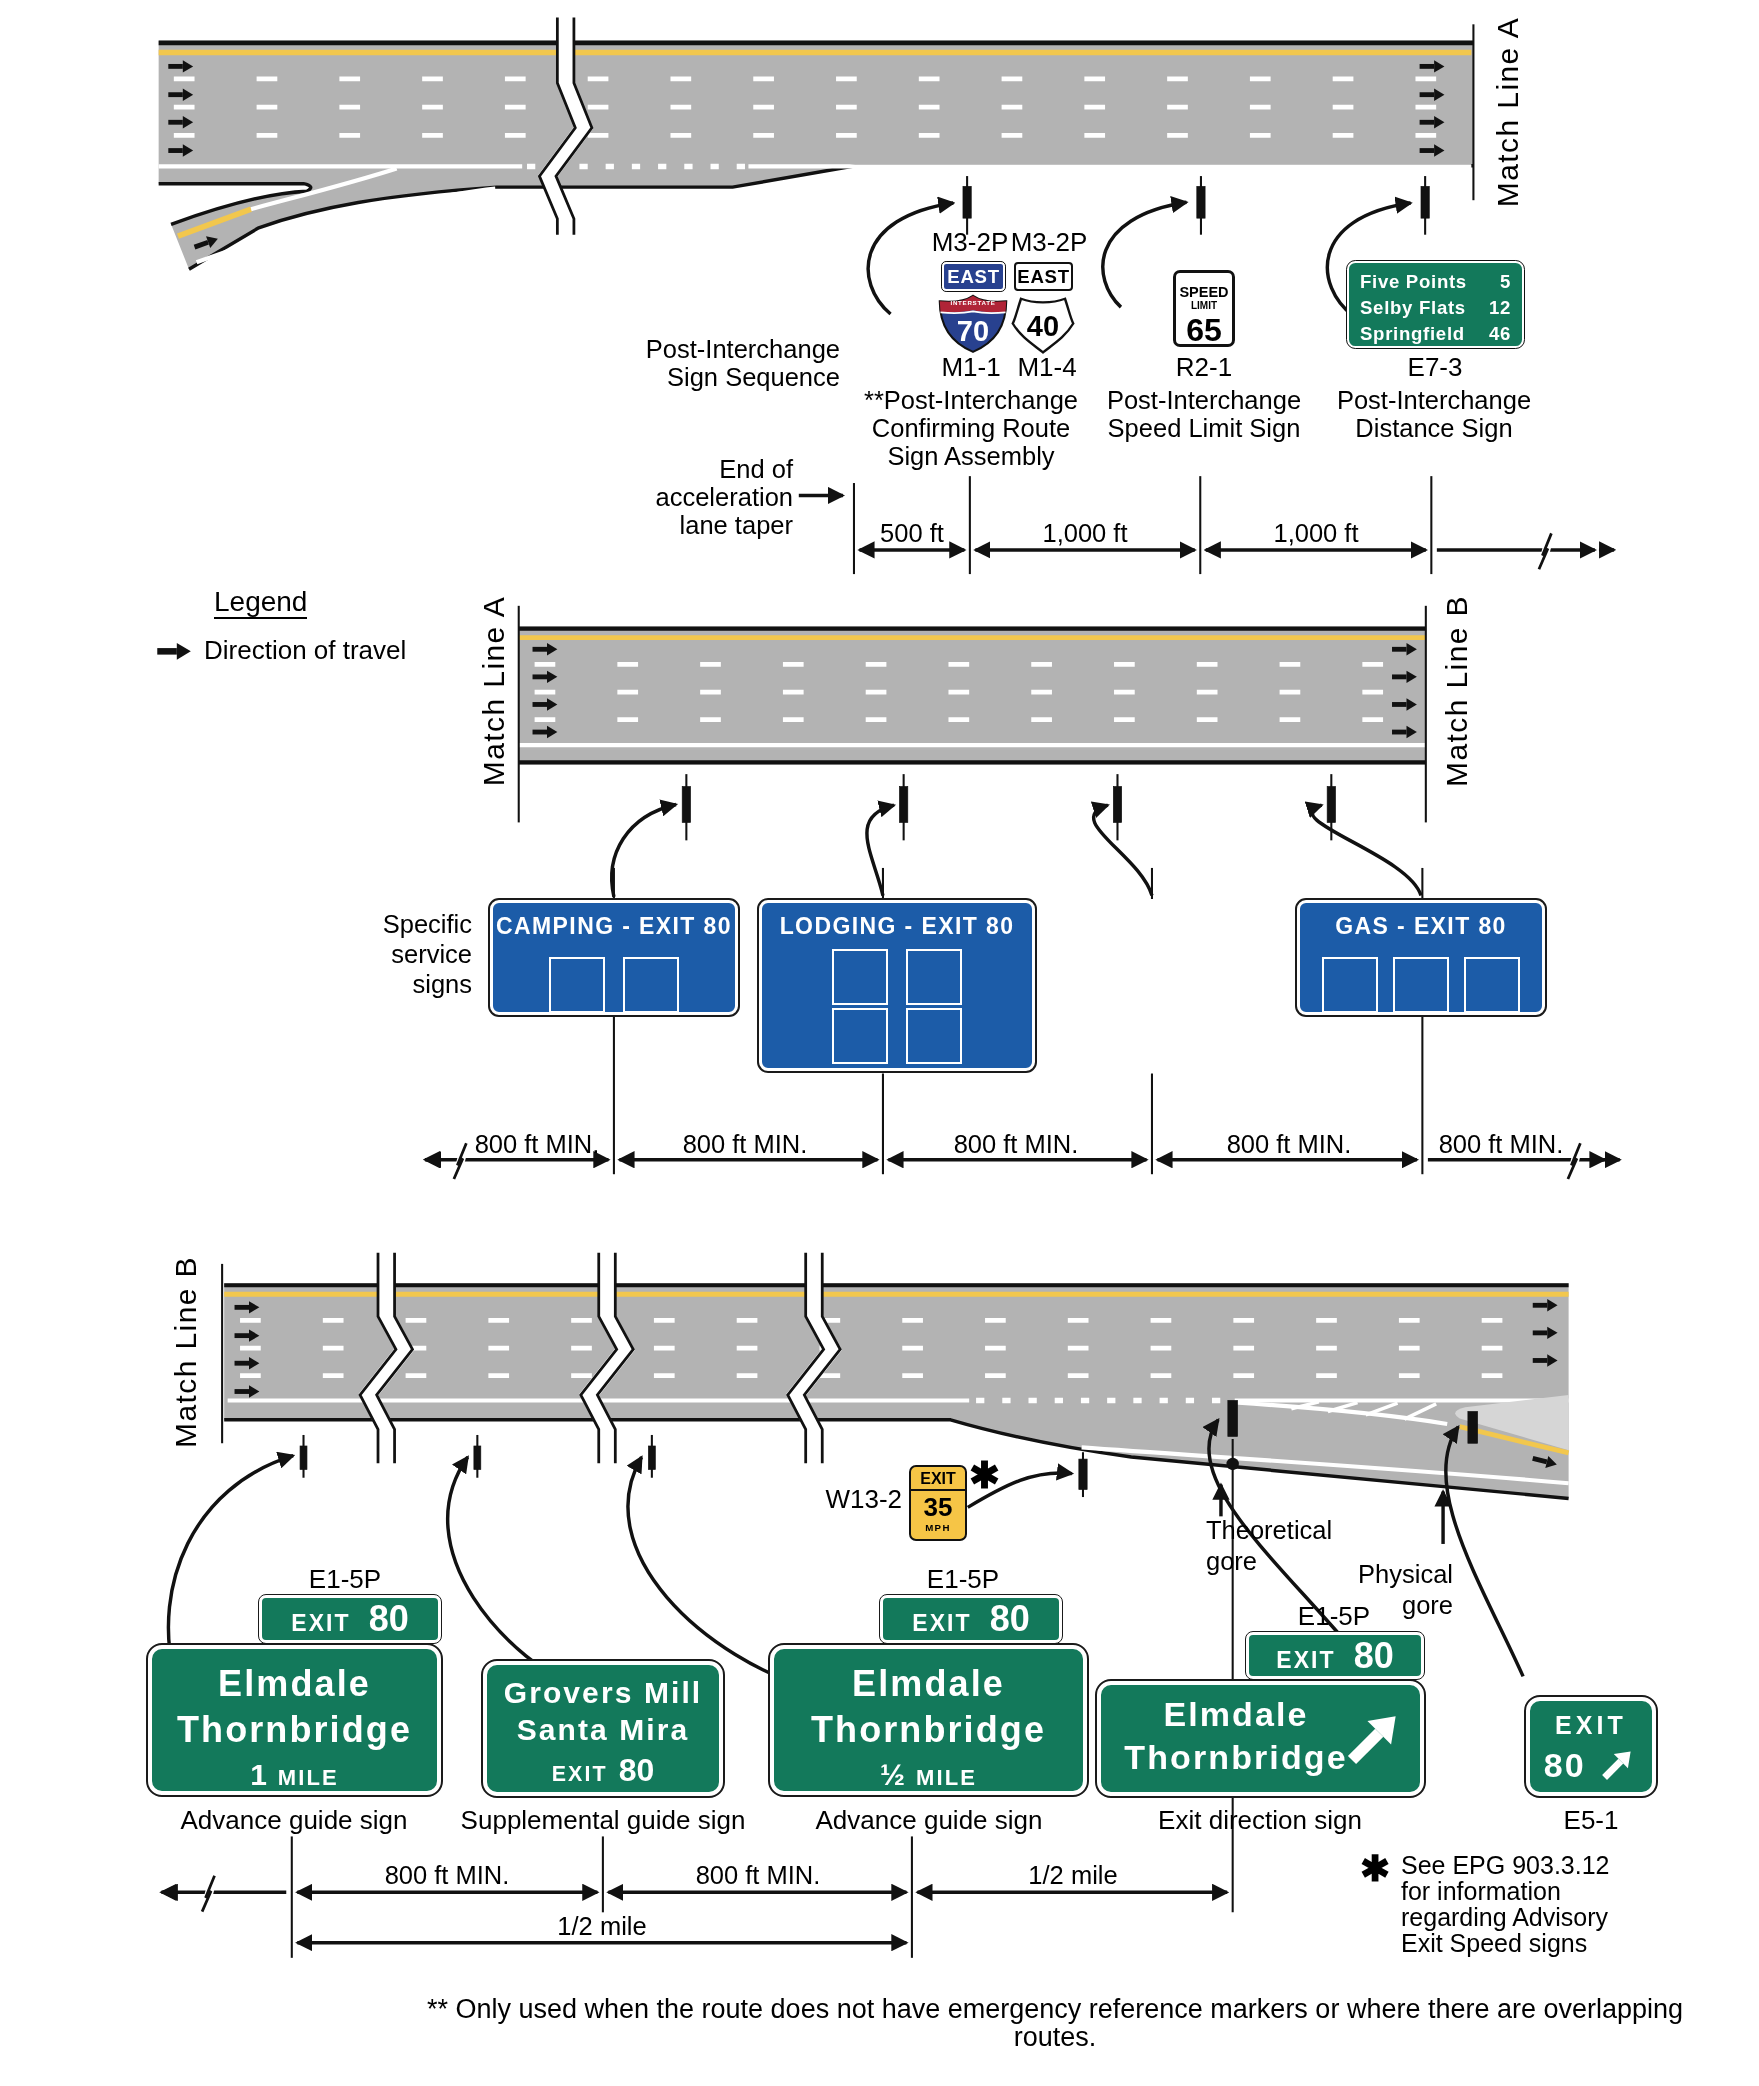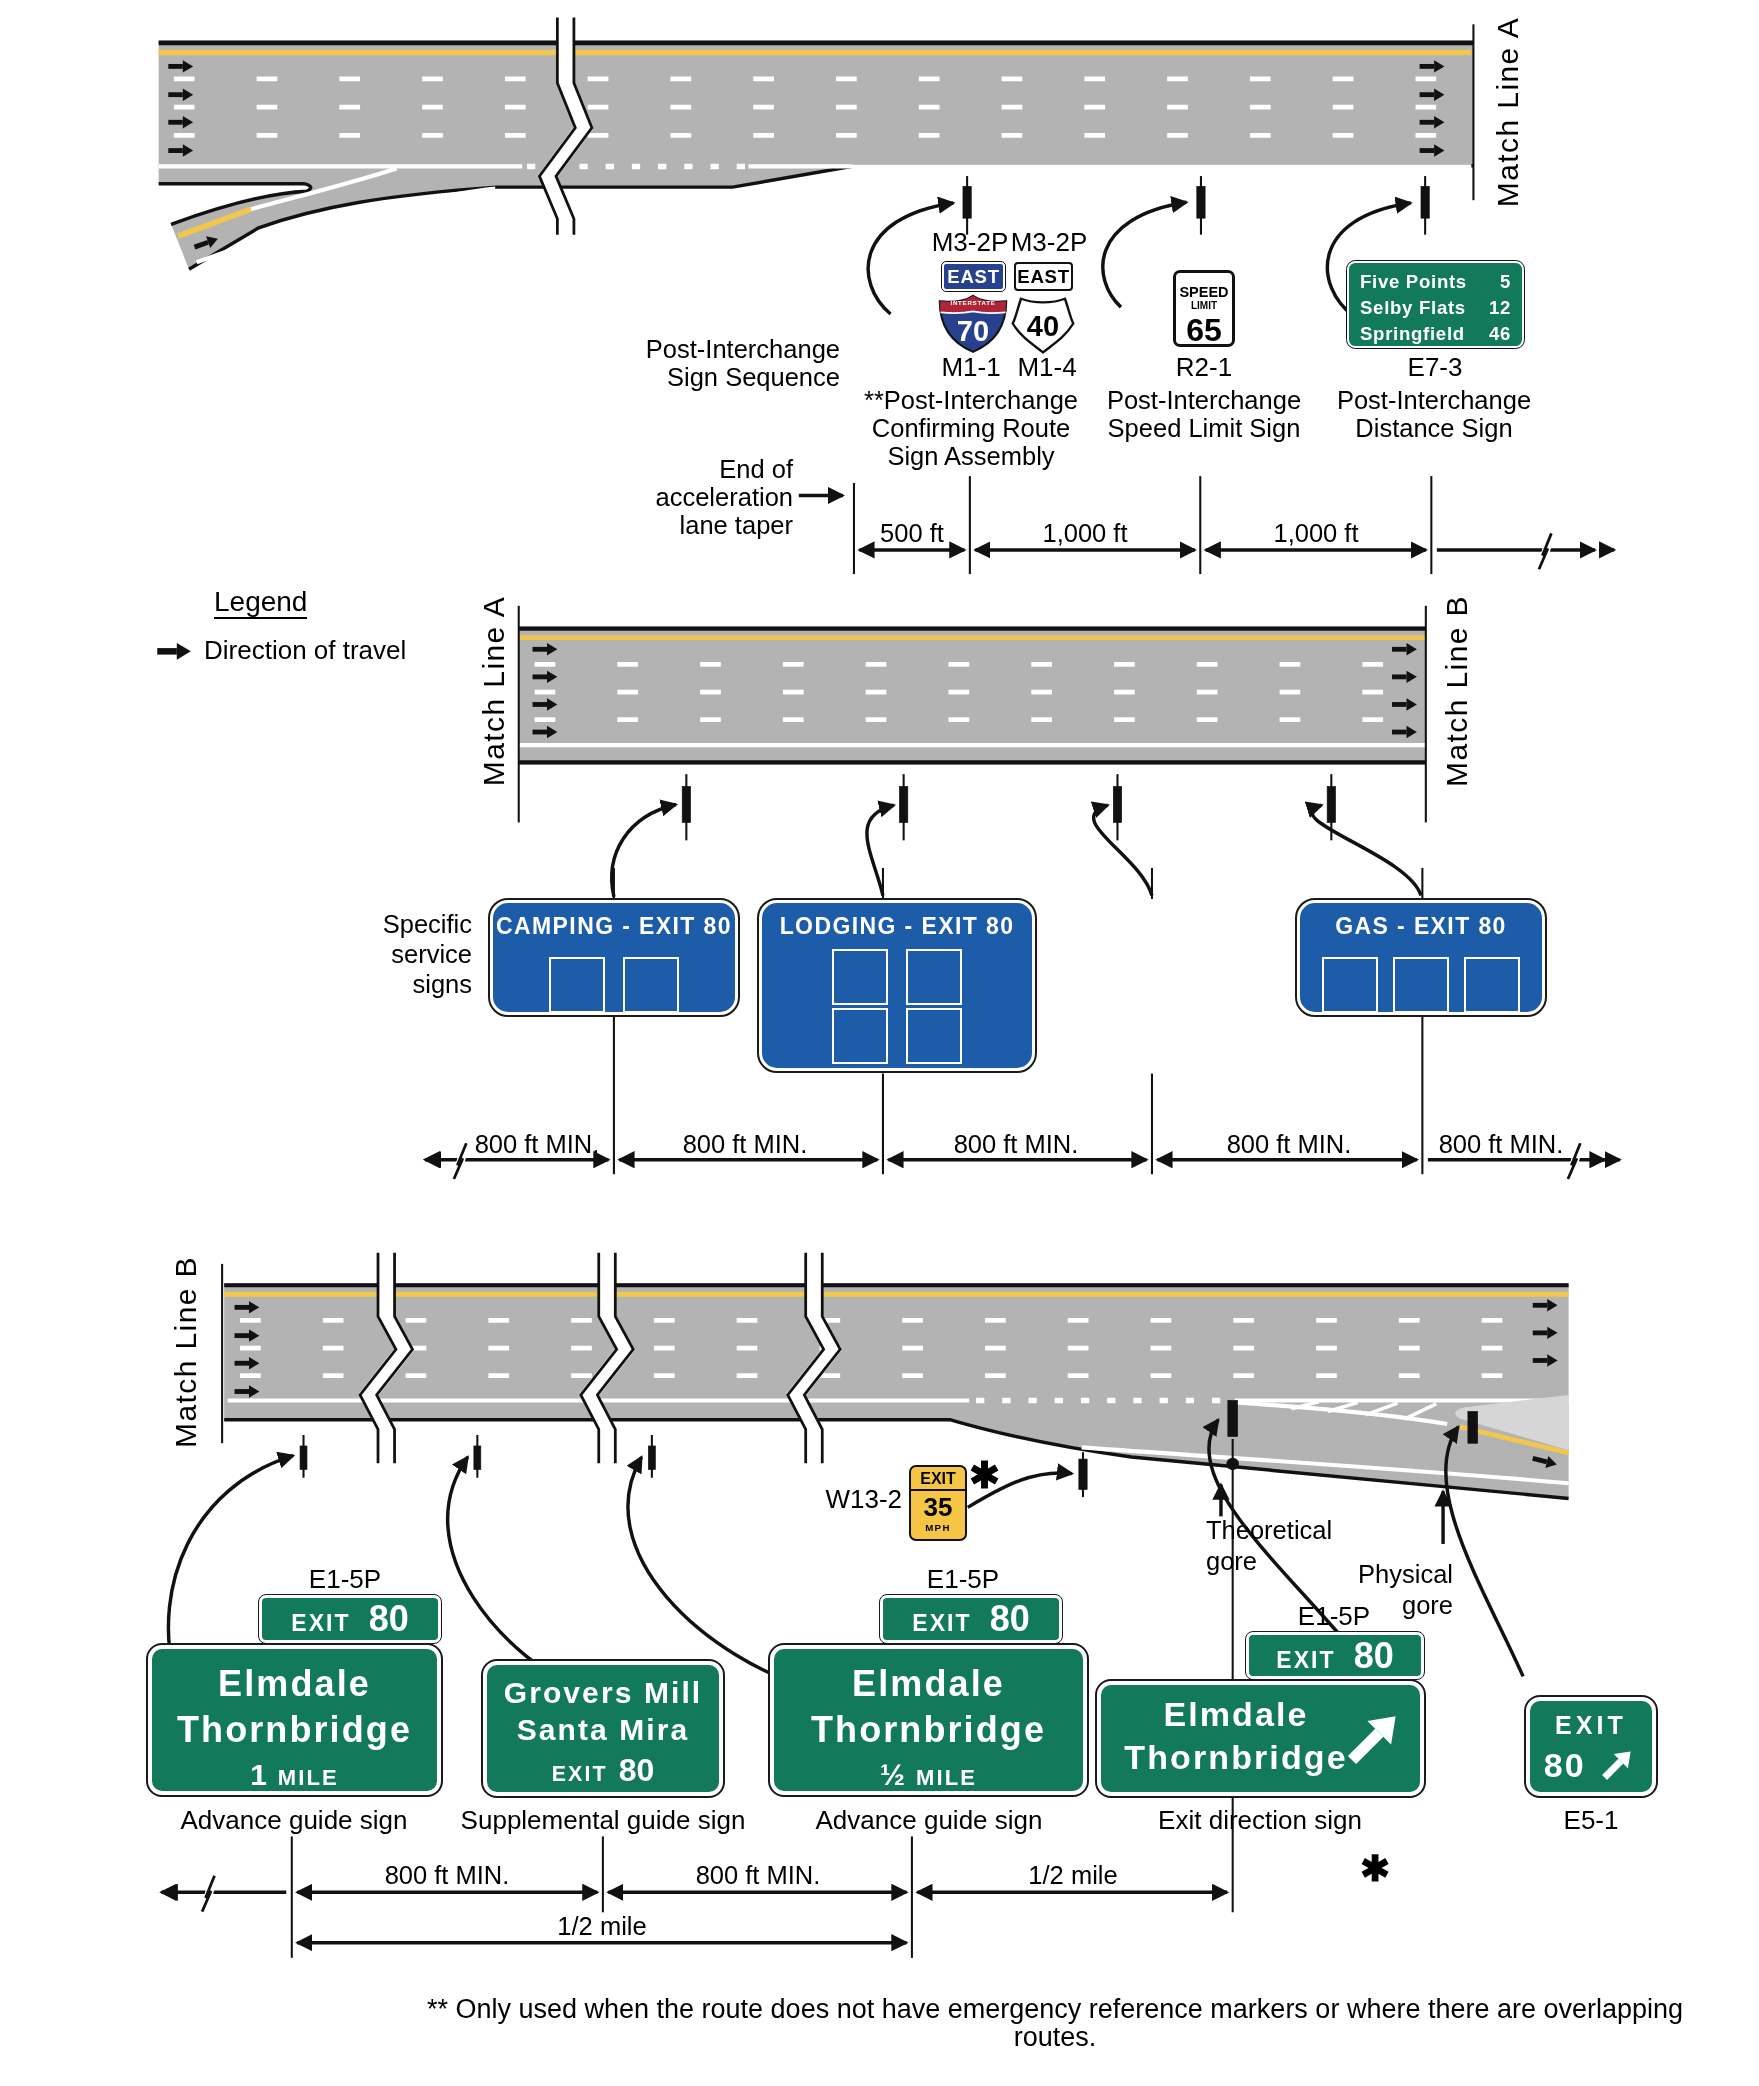--- a/index.html
+++ b/index.html
@@ -10,21 +10,21 @@
   .cx{transform:translateX(-50%);text-align:center;}
   .rt{text-align:right;}
   .vlab{position:absolute;z-index:3;font-size:30px;white-space:nowrap;
         transform:translate(-50%,-50%) rotate(-90deg);letter-spacing:1.4px;}
   .code{font-size:26px;}
   .dim{font-size:25.5px;}
   .cap{font-size:26px;}
   
   .sign{position:absolute;z-index:4;box-sizing:border-box;}
   .svc{background:var(--blue);border:3.4px solid #fff;outline:2.1px solid #1a1a1a;
-       border-radius:18px;color:#fff;text-align:center;}
+       border-radius:9px;color:#fff;text-align:center;}
   .svc .ttl{margin-top:9.7px;font-weight:bold;font-size:23px;letter-spacing:1.4px;}
   .slotrow{position:absolute;left:0;right:0;display:flex;justify-content:center;gap:18px;}
   .slot{width:52px;height:52px;border:2.1px solid #fff;}
   .gsign{background:var(--green);border:4.1px solid #fff;outline:2.1px solid #1a1a1a;
          border-radius:14px;color:#fff;text-align:center;}
   .gl{font-weight:bold;letter-spacing:2.1px;}
   .tabrow{display:flex;justify-content:center;align-items:baseline;gap:11px;color:#fff;font-weight:bold;}
   .plaque{background:var(--green);border:3.4px solid #fff;outline:1.4px solid #1a1a1a;border-radius:7px;
           display:flex;justify-content:center;align-items:baseline;gap:18px;color:#fff;font-weight:bold;}
   .plaque .px{font-size:23px;letter-spacing:2.1px;}
@@ -342,20 +342,26 @@
 <div class="lbl cx cap" style="left:294px;top:1806px;">Advance guide sign</div>
 <div class="lbl cx cap" style="left:603px;top:1806px;">Supplemental guide sign</div>
 <div class="lbl cx cap" style="left:929px;top:1806px;">Advance guide sign</div>
 <div class="lbl cx cap" style="left:1260px;top:1806px;">Exit direction sign</div>
 <div class="lbl cx cap" style="left:1591px;top:1806px;">E5-1</div>
 <div class="lbl cx dim" style="left:447px;top:1861px;">800 ft MIN.</div>
 <div class="lbl cx dim" style="left:758px;top:1861px;">800 ft MIN.</div>
 <div class="lbl cx dim" style="left:1073px;top:1861px;">1/2 mile</div>
 <div class="lbl cx dim" style="left:602px;top:1912px;">1/2 mile</div>
 <div class="star" style="left:1360px;top:1848px;font-size:36px;">✱</div>
+<div class="lbl" style="left:1401px;top:1852px;font-size:25px;line-height:26px;">
+  <div>See EPG 903.3.12</div>
+      <div>for information</div>
+  <div>regarding Advisory</div>
+      <div>Exit Speed signs</div>
+</div>
 <div class="lbl" style="left:386px;top:1995px;width:1338px;text-align:center;font-size:27px;white-space:normal;">** Only used when the route does not have emergency reference markers or where there are overlapping routes.</div>
 
 <div class="sign banner" style="left:942px;top:262px;width:63px;height:29px;background:#28418f;color:#fff;border:2.1px solid #fff;outline:1.4px solid #111;">EAST</div>
 <div class="sign banner" style="left:1014px;top:262px;width:59px;height:29px;background:#fff;color:#000;border:2.1px solid #111;">EAST</div>
 
 <div class="sign" style="left:937px;top:293px;width:72px;height:61px;">
   <svg width="72" height="61" viewBox="0 0 104 88">
     <path d="M52,4 C62,11 76,14 100,12 C100,42 88,70 52,85 C16,70 4,42 4,12 C28,14 42,11 52,4 Z" fill="#28418f" stroke="#111" stroke-width="3"></path>
     <path d="M52,4 C62,11 76,14 100,12 L99,27 C75,29 62,27 52,25 C42,27 29,29 5,27 L4,12 C28,14 42,11 52,4 Z" fill="#b02437"></path>
     <path d="M5,28 C30,30.5 45,28 52,26.5 C59,28 74,30.5 99,28" fill="none" stroke="#fff" stroke-width="2.5"></path>

